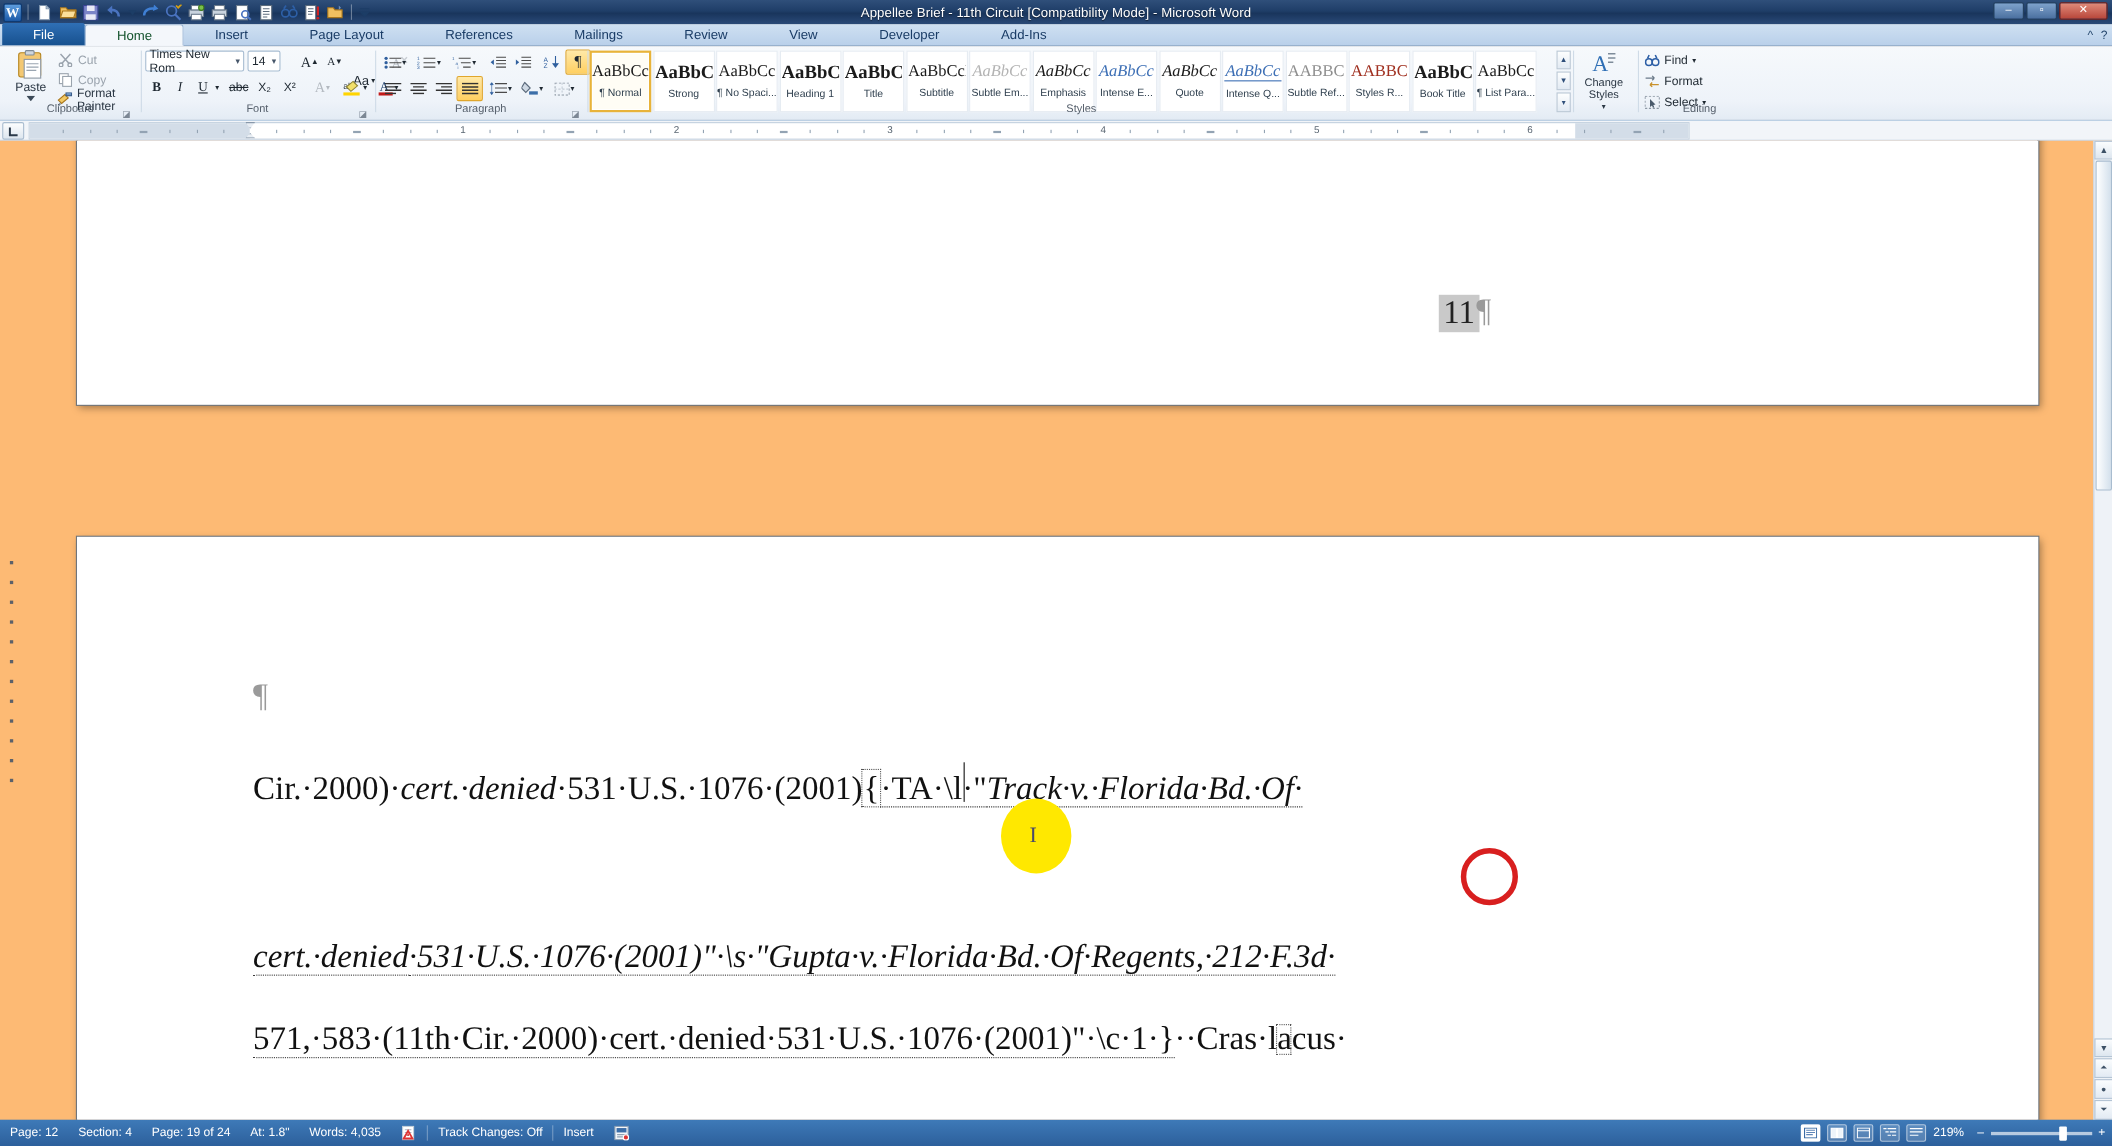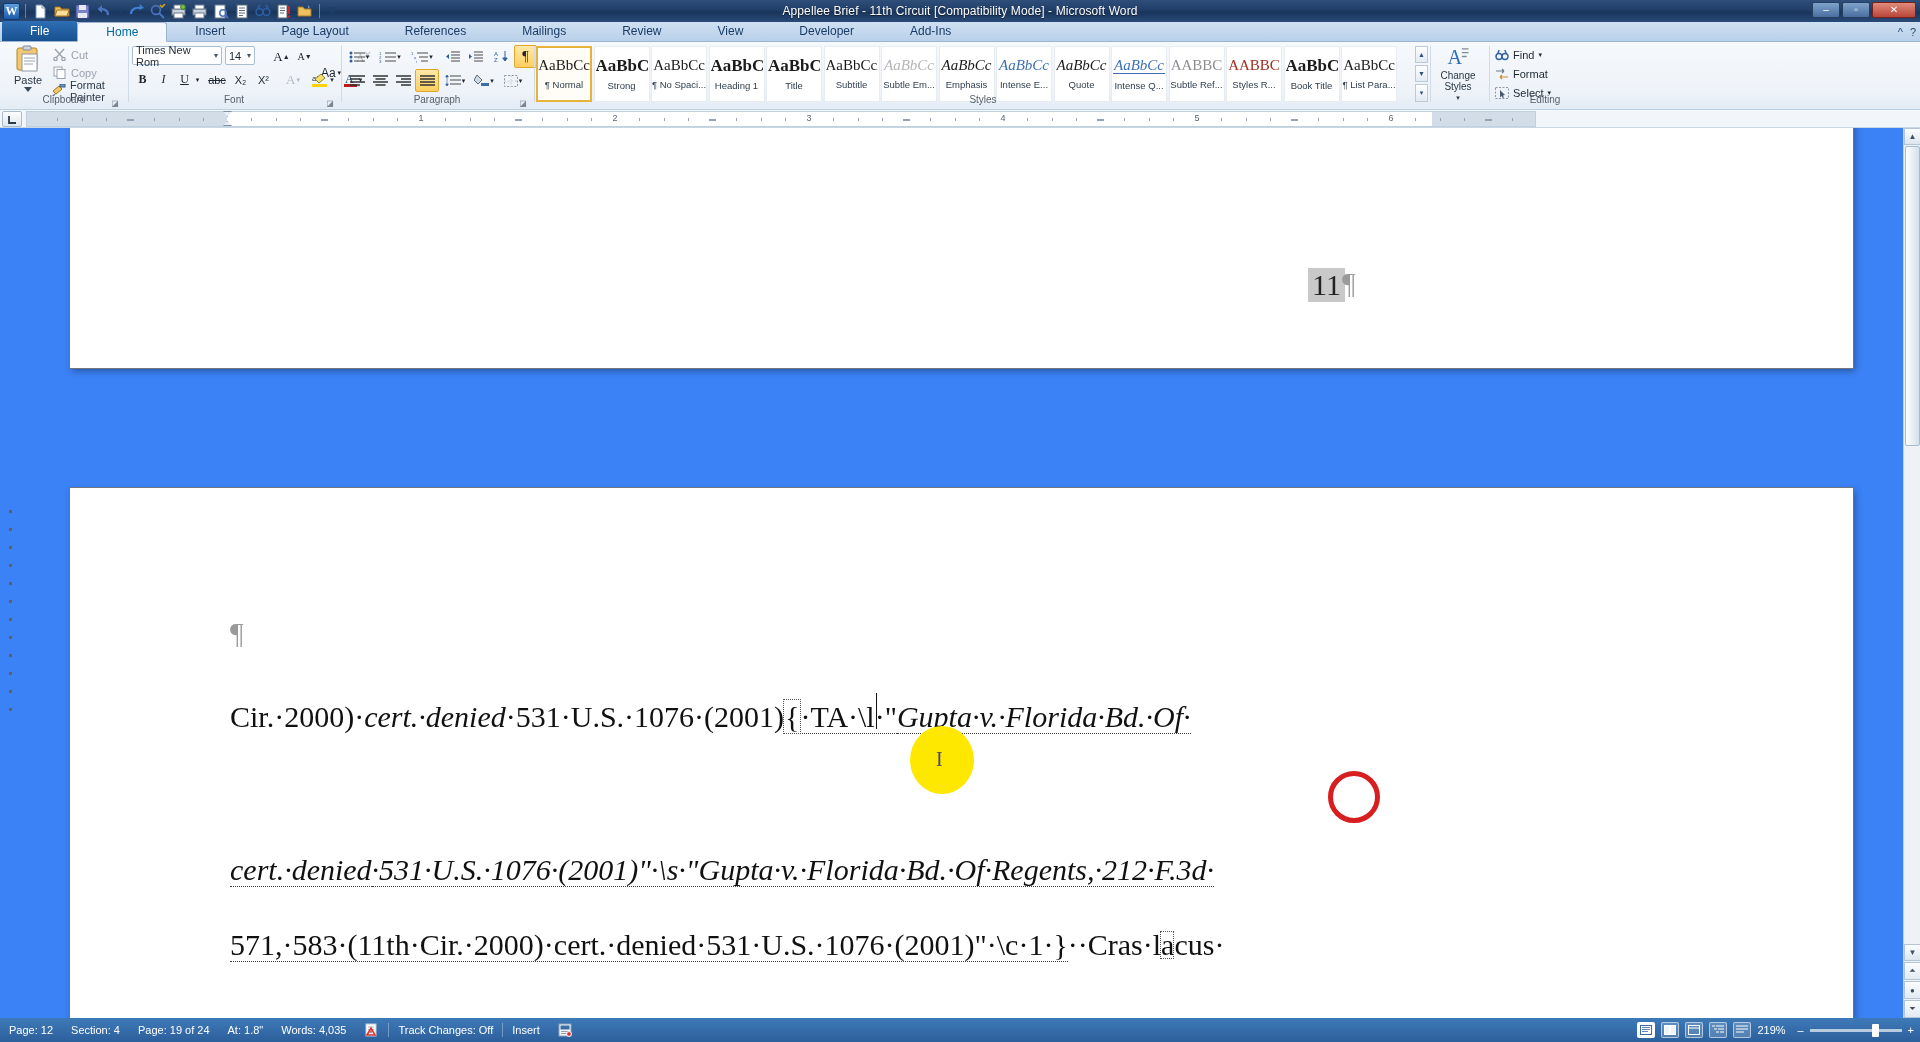--- a/index.html
+++ b/index.html
@@ -58,21 +58,21 @@
   }
   .tab {
     height: 20px; padding: 0 28px; font-size: 12px; color: #1a3c66;
     display: flex; align-items: center; cursor: default; white-space: nowrap;
   }
   .tab.file {
     background: linear-gradient(to bottom,#2f6fb5,#17518f);
     color: #fff; margin-left: 2px; border-radius: 2px 2px 0 0;
   }
   .tab.active {
-    background: #f4f7fb; color: #0369a1;
+    background: #f4f7fb; color: #14532d;
     border: 1px solid #9ab4d2; border-bottom: 1px solid #f4f7fb;
     border-radius: 3px 3px 0 0; margin-bottom: -1px;
   }
   .ribbon-right {
     position: absolute; right: 4px; top: 22px; height: 20px;
     display: flex; align-items: center; gap: 7px; color:#27496f;
   }
 
   
   .ribbon {
@@ -171,21 +171,21 @@
   }
   .ruler .tick { position: absolute; top: 6px; width: 1px; height: 3px; background: #93a3b3; }
   .ruler .indent {
     position:absolute; width:9px; height:6px; background:#e9eef4;
     border:1px solid #7e90a3;
   }
 
   
   .canvas {
     position: absolute; left: 0; top: 128px; width: 1920px; height: 890px;
-    background: #3b82f6; overflow: hidden; padding-left: 28px;
+    background: #fdba74; overflow: hidden; padding-left: 28px;
   }
   .page {
     position: absolute; background: #ffffff;
     box-shadow: 0 0 0 1px #6f757c, 2px 3px 7px rgba(0,0,0,.35);
   }
   .page1 { left: 70px; top: -110px; width: 1783px; height: 350px; }
   .page2 { left: 70px; top: 360px; width: 1783px; height: 660px; }
 
   .doctext {
     font-family: "Liberation Serif", serif;
@@ -838,21 +838,21 @@
     <div class="gray-pagenum" style="left:1238px;top:250px;padding:1px 4px;font-size:30px;line-height:1.05">11</div>
     <div class="doctext" style="position:absolute;left:1272px;top:248px;font-size:30px;color:#9a9a9a">¶</div>
 
   </div>
 
   <div class="page page2">
 
     <div class="doctext" style="position:absolute;left:160px;top:128px;font-size:30px;color:#9a9a9a">¶</div>
 
     <div class="doctext" style="position:absolute;left:160px;top:212px;font-size:30px">
-      <span>Cir.·2000)·</span><span class="it">cert.·denied</span><span>·531·U.S.·1076·(2001)</span><span style="position:relative;outline:1px dotted #555;padding:0 1px">{</span><span class="underline-dot">·TA·\l·"</span><span class="it underline-dot">Gupta·v.·Florida·Bd.·Of·</span>
+      <span>Cir.·2000)·</span><span class="it">cert.·denied</span><span>·531·U.S.·1076·(2001)</span><span style="position:relative;outline:1px dotted #555;padding:0 1px">{</span><span class="underline-dot">·TA·\l·"</span><span class="it underline-dot">Track·v.·Florida·Bd.·Of·</span>
     </div>
 
 
     <div class="doctext" style="position:absolute;left:160px;top:365px;font-size:30px">
       <span class="it underline-dot">cert.·denied</span><span class="it underline-dot">·531·U.S.·1076·(2001)"·\s·"Gupta·v.·Florida·Bd.·Of·Regents,·212·F.3d·</span>
     </div>
 
     <div class="doctext" style="position:absolute;left:160px;top:440px;font-size:30px">
       <span class="underline-dot">571,·583·(11th·Cir.·2000)·cert.·denied·531·U.S.·1076·(2001)"·\c·1·}</span><span>··Cras·lacus·</span>
     </div>

